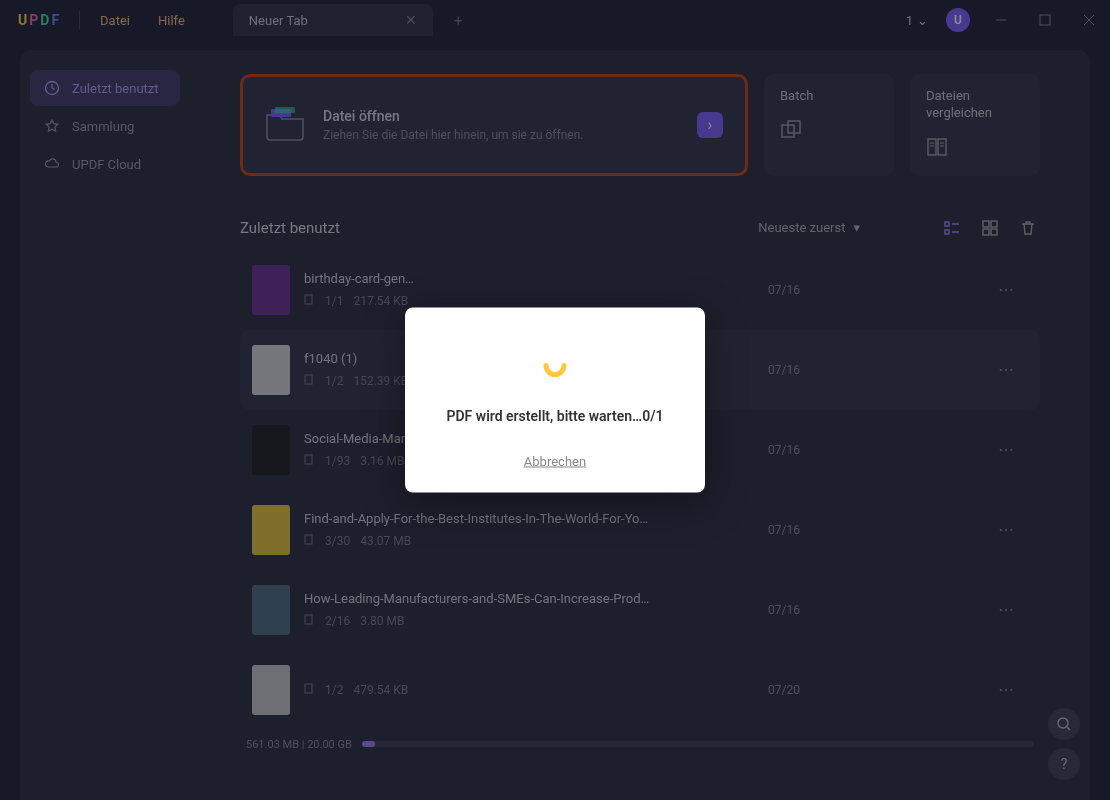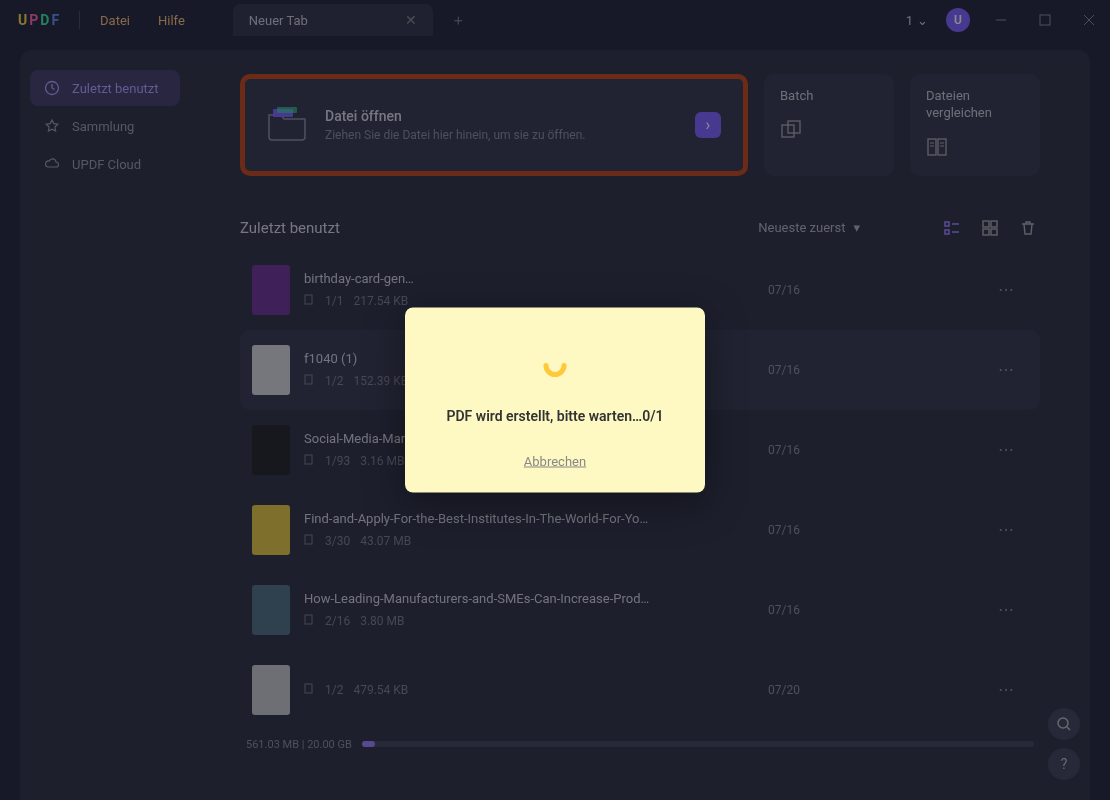--- a/index.html
+++ b/index.html
@@ -20,21 +20,21 @@
 .winbtn { width: 26px; height: 26px; display: flex; align-items: center; justify-content: center; color: #888; cursor: pointer; }
 
 .main { display: flex; height: 760px; background: #262838; border-radius: 12px; margin: 10px 20px; }
 .sidebar { width: 170px; padding: 18px 0; }
 .nav-item { display: flex; align-items: center; gap: 12px; padding: 10px 14px; margin: 2px 10px; border-radius: 8px; color: #9a9aa8; font-size: 13px; cursor: pointer; }
 .nav-item.active { background: #3d3660; color: #b49cff; }
 .nav-icon { width: 16px; height: 16px; display: flex; align-items: center; justify-content: center; }
 
 .content { flex: 1; padding: 24px 50px 10px 50px; overflow: hidden; }
 .cards-row { display: flex; gap: 16px; margin-bottom: 40px; }
-.open-card { flex: 1; background: #2e3142; border: 5px solid #c2410c; border-radius: 10px; padding: 20px 22px; display: flex; align-items: center; gap: 18px; position: relative; }
+.open-card { flex: 1; background: #2e3142; border: 3px solid #c2410c; border-radius: 10px; padding: 20px 22px; display: flex; align-items: center; gap: 18px; position: relative; }
 .folder-icon { width: 40px; height: 36px; position: relative; }
 .open-title { color: #d8d8e0; font-size: 14px; font-weight: 500; margin-bottom: 4px; }
 .open-sub { color: #888896; font-size: 12px; }
 .open-arrow { margin-left: auto; width: 26px; height: 26px; background: #7c5cff; border-radius: 6px; display: flex; align-items: center; justify-content: center; color: #fff; }
 .small-card { width: 130px; background: #2e3142; border-radius: 10px; padding: 14px 16px; }
 .small-card-title { color: #c8c8d0; font-size: 13px; margin-bottom: 14px; line-height: 1.3; }
 .small-card-icon { color: #aaa; }
 
 .list-header { display: flex; align-items: center; margin-bottom: 10px; }
 .list-title { color: #d8d8e0; font-size: 15px; }
@@ -54,21 +54,21 @@
 .file-more { color: #8a8a98; cursor: pointer; padding: 4px; margin-right: 10px; }
 
 .storage-bar { display: flex; align-items: center; gap: 10px; margin-top: 8px; padding: 0 6px; }
 .storage-text { color: #8a8a98; font-size: 11px; }
 .storage-track { flex: 1; height: 6px; background: #3a3d50; border-radius: 3px; position: relative; }
 .storage-fill { position: absolute; left: 0; top: 0; bottom: 0; width: 2%; background: #9b7cff; border-radius: 3px; }
 
 .float-btn { position: absolute; right: 30px; width: 32px; height: 32px; border-radius: 50%; background: #3a3d50; display: flex; align-items: center; justify-content: center; color: #bbb; cursor: pointer; }
 
 .dimmer { position: absolute; inset: 0; background: rgba(20,22,34,0.5); }
-.modal { position: absolute; left: 50%; top: 50%; transform: translate(-50%, -50%); width: 300px; background: #fef9c3; border-radius: 8px; padding: 40px 20px 24px; text-align: center; box-shadow: 0 10px 40px rgba(0,0,0,0.4); }
+.modal { position: absolute; left: 50%; top: 50%; transform: translate(-50%, -50%); width: 300px; background: #ffffff; border-radius: 8px; padding: 40px 20px 24px; text-align: center; box-shadow: 0 10px 40px rgba(0,0,0,0.4); }
 .spinner { width: 30px; height: 30px; margin: 0 auto 30px; }
 .modal-text { color: #333; font-size: 14px; font-weight: 600; margin-bottom: 30px; }
 .modal-cancel { color: #888; font-size: 13px; text-decoration: underline; cursor: pointer; }
 </style>
 </head>
 <body>
 
 <div class="titlebar">
   <div class="logo">
     <span class="logo-char" style="color:#ffd93a">U</span>

